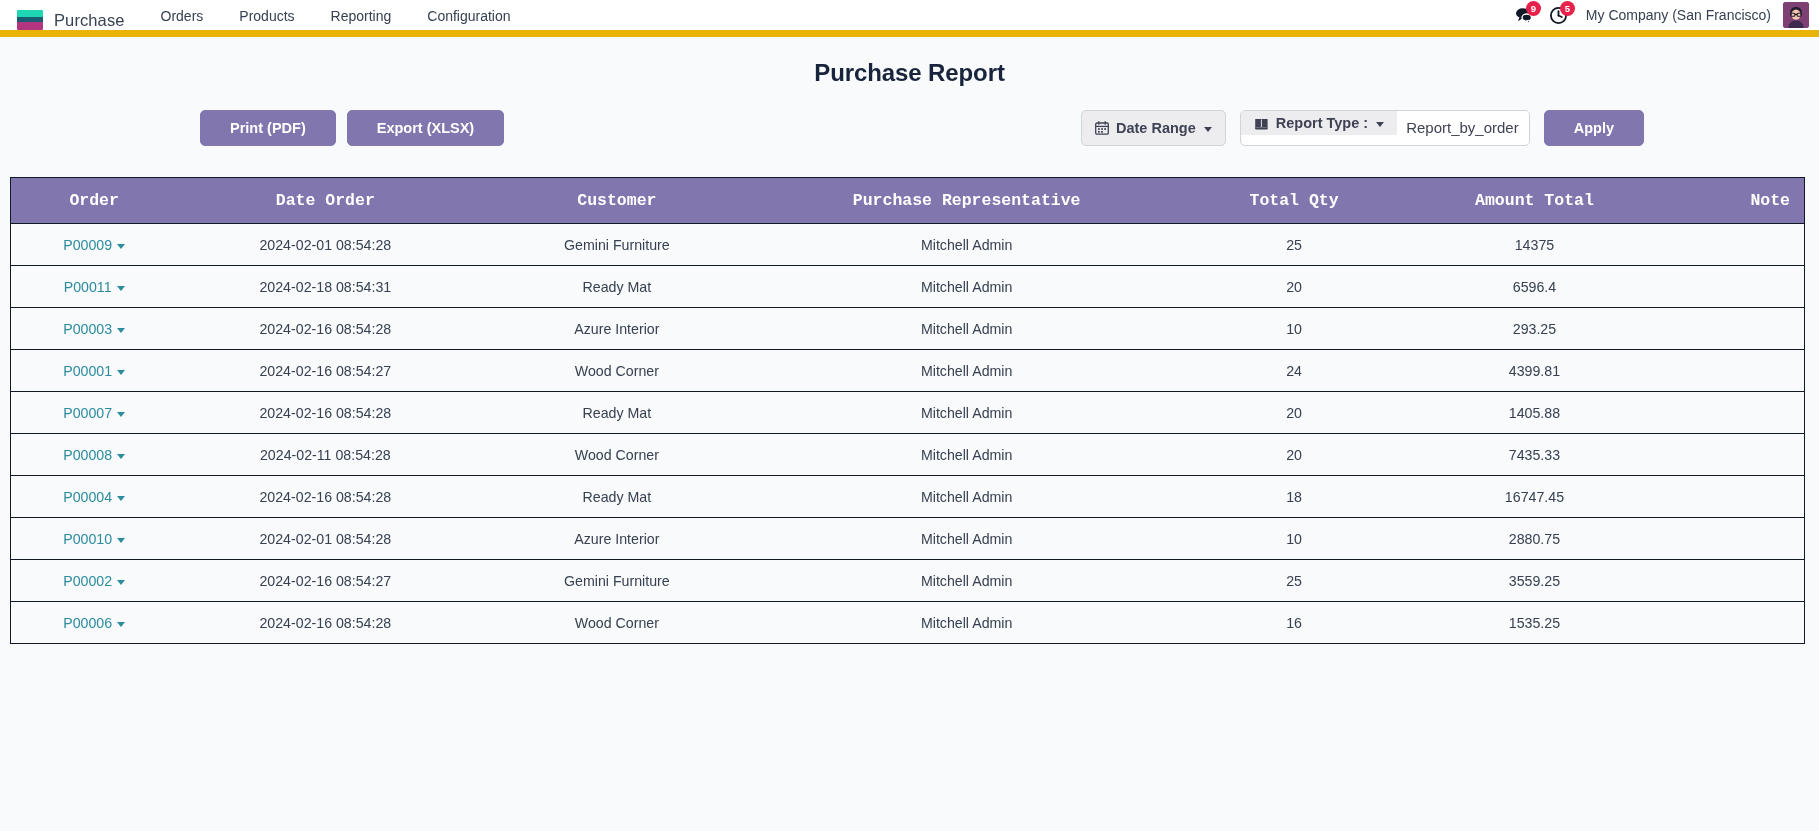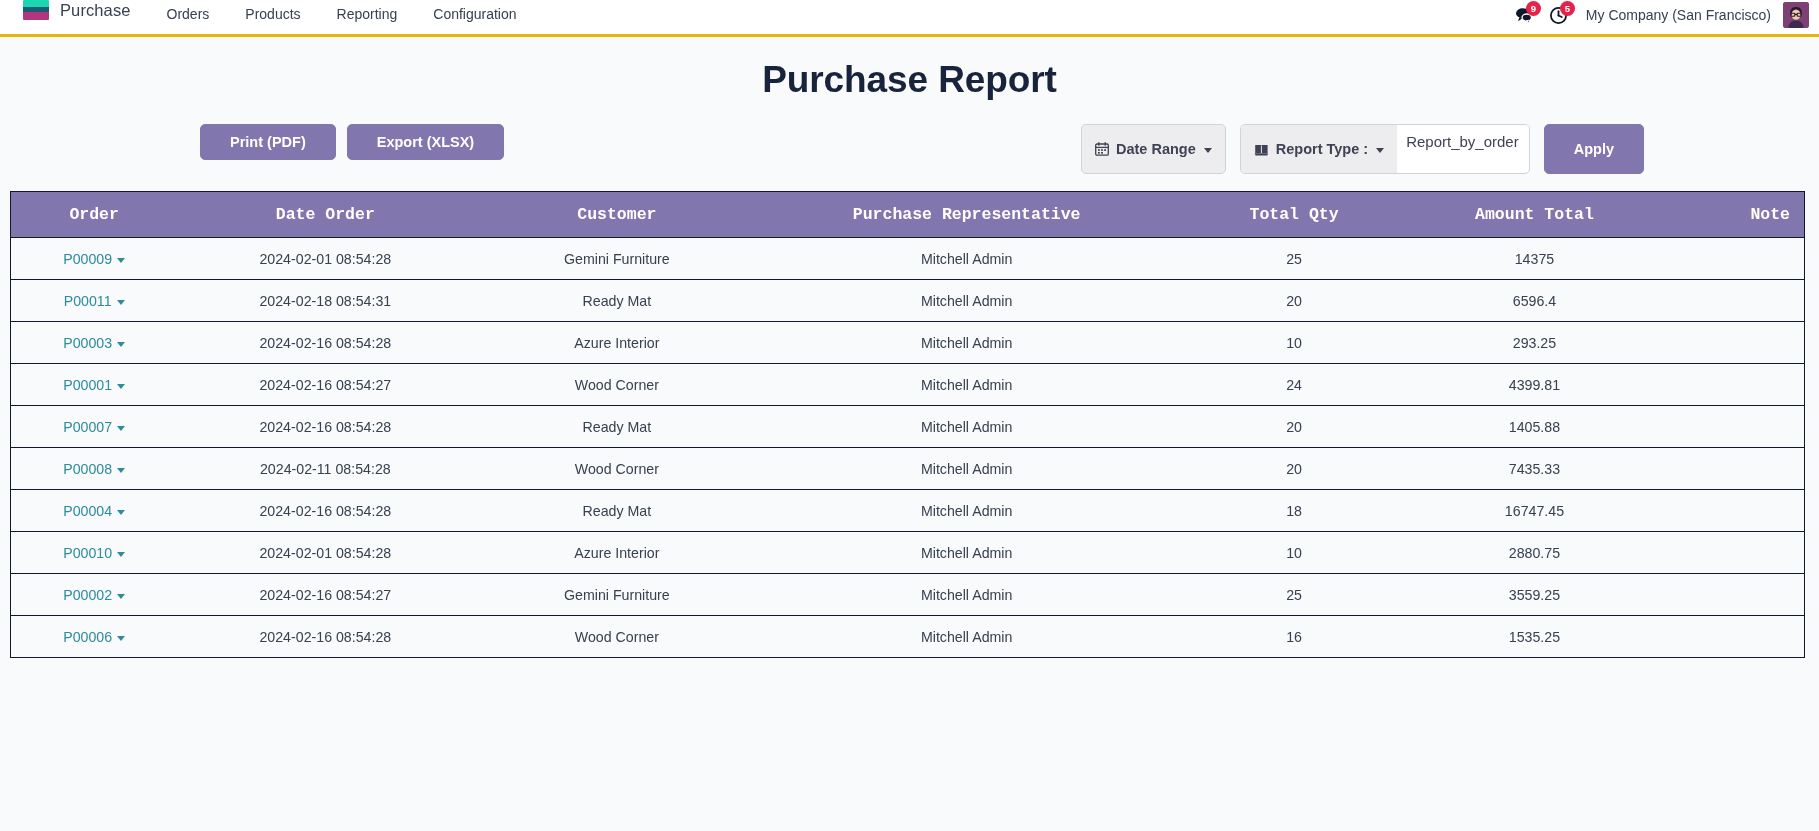--- a/index.html
+++ b/index.html
@@ -13,24 +13,24 @@
     font-family: "Liberation Sans", sans-serif;
     color: #1F2937;
     overflow: hidden;
   }
 
   
   .navbar {
     height: 37px;
     background: #FFFFFF;
     display: flex;
-    align-items: flex-start;
-    padding: 0 10px 0 23px;
+    align-items: flex-end;
+    padding: 0 10px 0 17px;
     box-sizing: border-box;
-    border-bottom: 3px solid #eab308;
+    border-bottom: 7px solid #eab308;
     position: relative;
   }
   .brand {
     display: flex;
     align-items: center;
     gap: 11px;
     margin-right: 22px;
   }
   .brand-logo {
     width: 26px;
@@ -110,21 +110,21 @@
     cursor: pointer;
     flex: 0 0 auto;
   }
 
   
   .page {
     padding: 0;
   }
   .page-title {
     text-align: center;
-    font-size: 37px;
+    font-size: 24px;
     font-weight: bold;
     color: #18243B;
     margin: 0;
     padding: 22px 0 0 0;
     letter-spacing: -0.1px;
   }
 
   .controls-row {
     display: flex;
     align-items: flex-start;
@@ -162,21 +162,21 @@
     border: 1px solid #CED4DA;
     border-radius: 5px;
     background: #FFFFFF;
     overflow: hidden;
   }
   .btn-light {
     background: #EDEDEF;
     color: #3F4254;
     font-size: 14.5px;
     font-weight: bold;
-    padding: 16px 13px;
+    padding: 4px 13px;
     cursor: pointer;
     display: flex;
     align-items: center;
     gap: 2px;
     white-space: nowrap;
     border: none;
     font-family: "Liberation Sans", sans-serif;
   }
   .btn-light.standalone {
     border: 1px solid #CED4DA;

